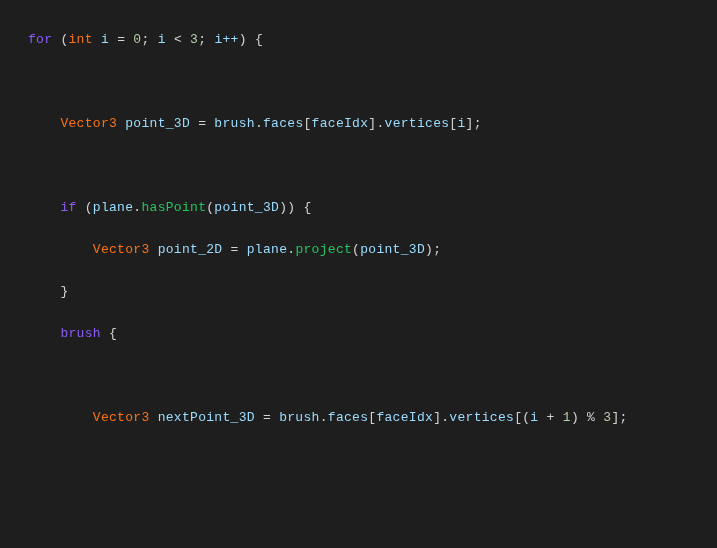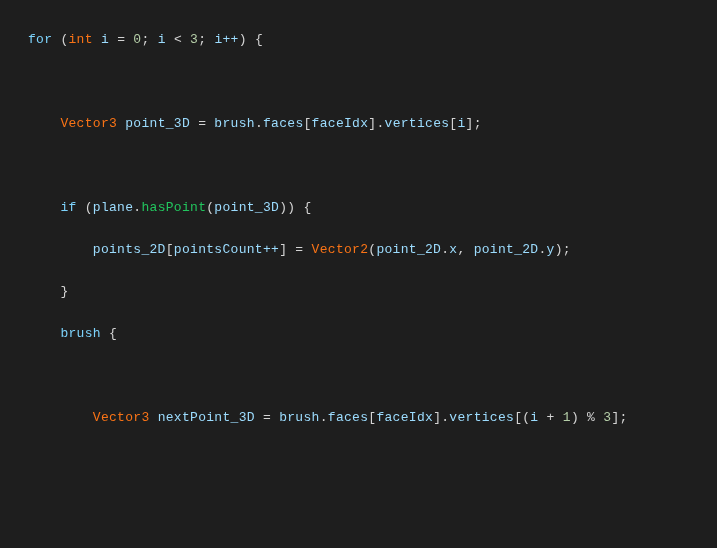--- a/index.html
+++ b/index.html
@@ -12,37 +12,37 @@
     color: #d4d4d4;
     width: 717px;
     height: 548px;
     overflow: hidden;
   }
   .editor {
     padding: 8px 0 0 28px;
     white-space: pre;
     letter-spacing: 0.3px;
   }
-  .kw { color: #7dd3fc; }      
+  .kw { color: #8b5cf6; }      
   .type { color: #f97316; }    
   .var { color: #9cdcfe; }     
   .num { color: #b5cea8; }     
   .fn { color: #22c55e; }      
   .comment { color: #6a9955; }
 </style>
 </head>
 <body>
 
 <div class="editor">
 <div><span class="kw">for</span> (<span class="type">int</span> <span class="var">i</span> = <span class="num">0</span>; <span class="var">i</span> &lt; <span class="num">3</span>; <span class="var">i++</span>) {</div>
 <div> </div>
 <div>    <span class="type">Vector3</span> <span class="var">point_3D</span> = <span class="var">brush</span>.<span class="var">faces</span>[<span class="var">faceIdx</span>].<span class="var">vertices</span>[<span class="var">i</span>];</div>
 <div> </div>
 <div>    <span class="kw">if</span> (<span class="var">plane</span>.<span class="fn">hasPoint</span>(<span class="var">point_3D</span>)) {</div>
-<div>        <span class="var">points_2D</span>[<span class="var">pointsCount++</span>] = <span class="type">Vector2</span>(<span class="var">point_2D</span>.<span class="var">x</span>, <span class="var">point_2D</span>.<span class="var">y</span>);</div>
+<div>        <span class="type">Vector3</span> <span class="var">point_2D</span> = <span class="var">plane</span>.<span class="fn">project</span>(<span class="var">point_3D</span>);</div>
 <div>    }</div>
 <div>    <span class="kw">brush</span> {</div>
 <div> </div>
 <div>        <span class="type">Vector3</span> <span class="var">nextPoint_3D</span> = <span class="var">brush</span>.<span class="var">faces</span>[<span class="var">faceIdx</span>].<span class="var">vertices</span>[(<span class="var">i</span> + <span class="num">1</span>) % <span class="num">3</span>];</div>
 
 
 
 
 
 

